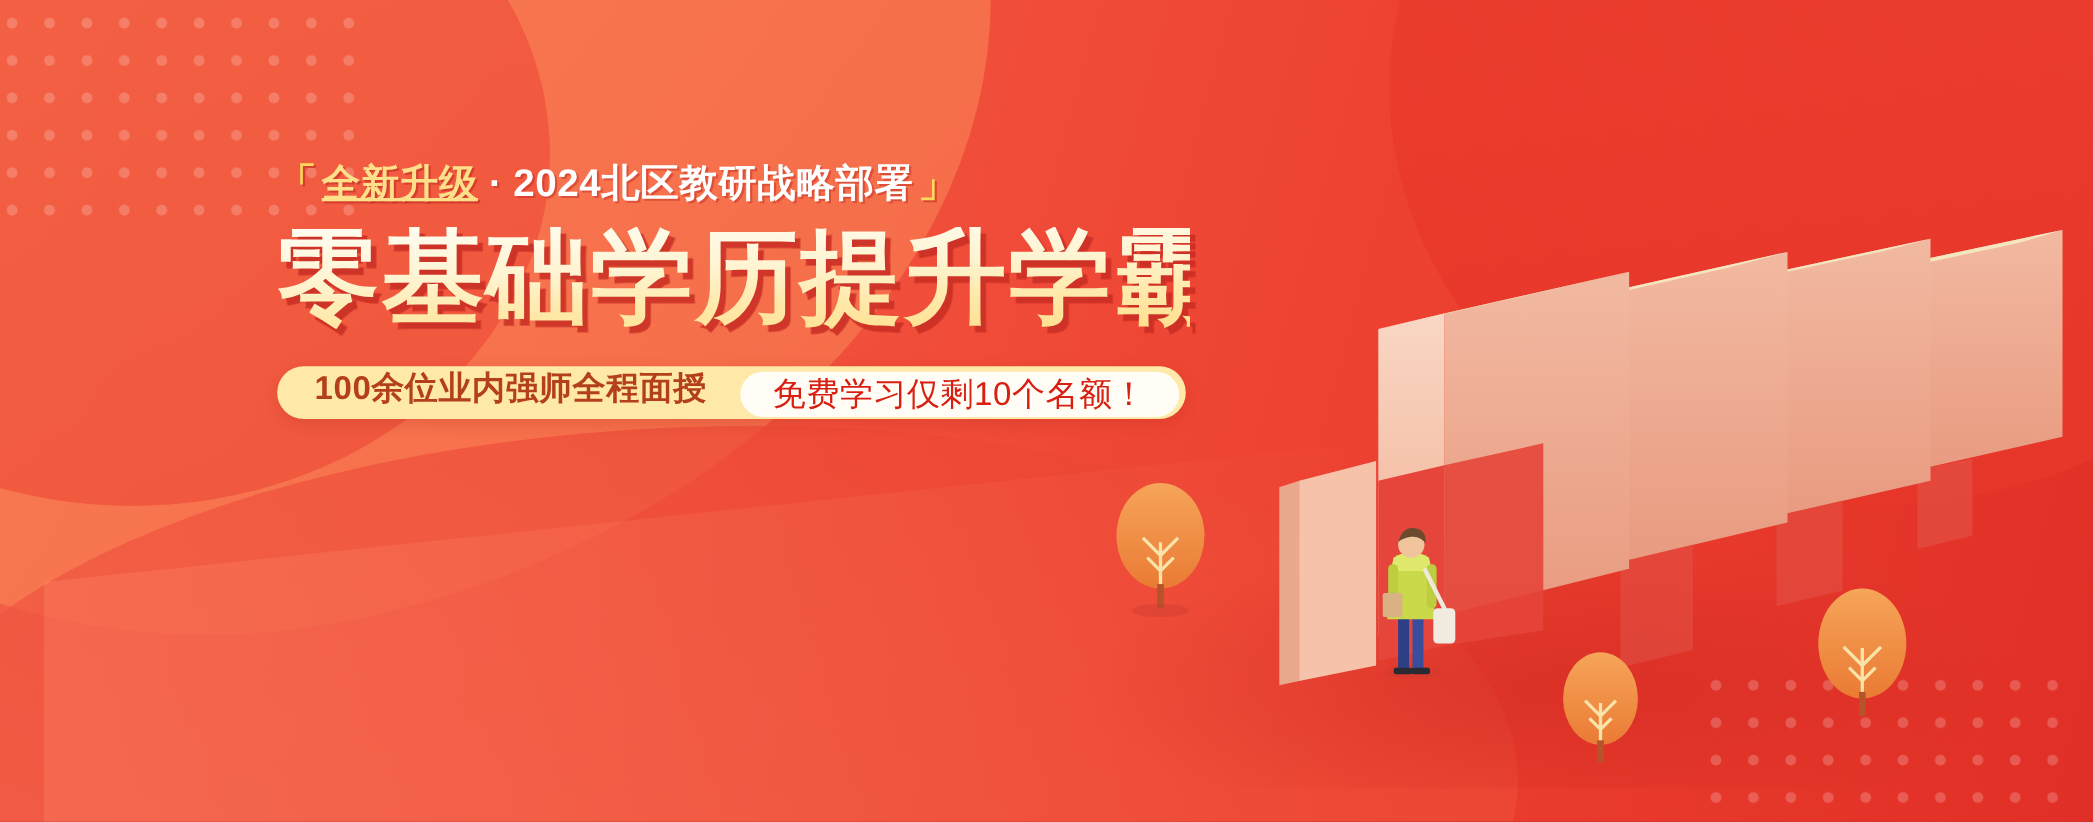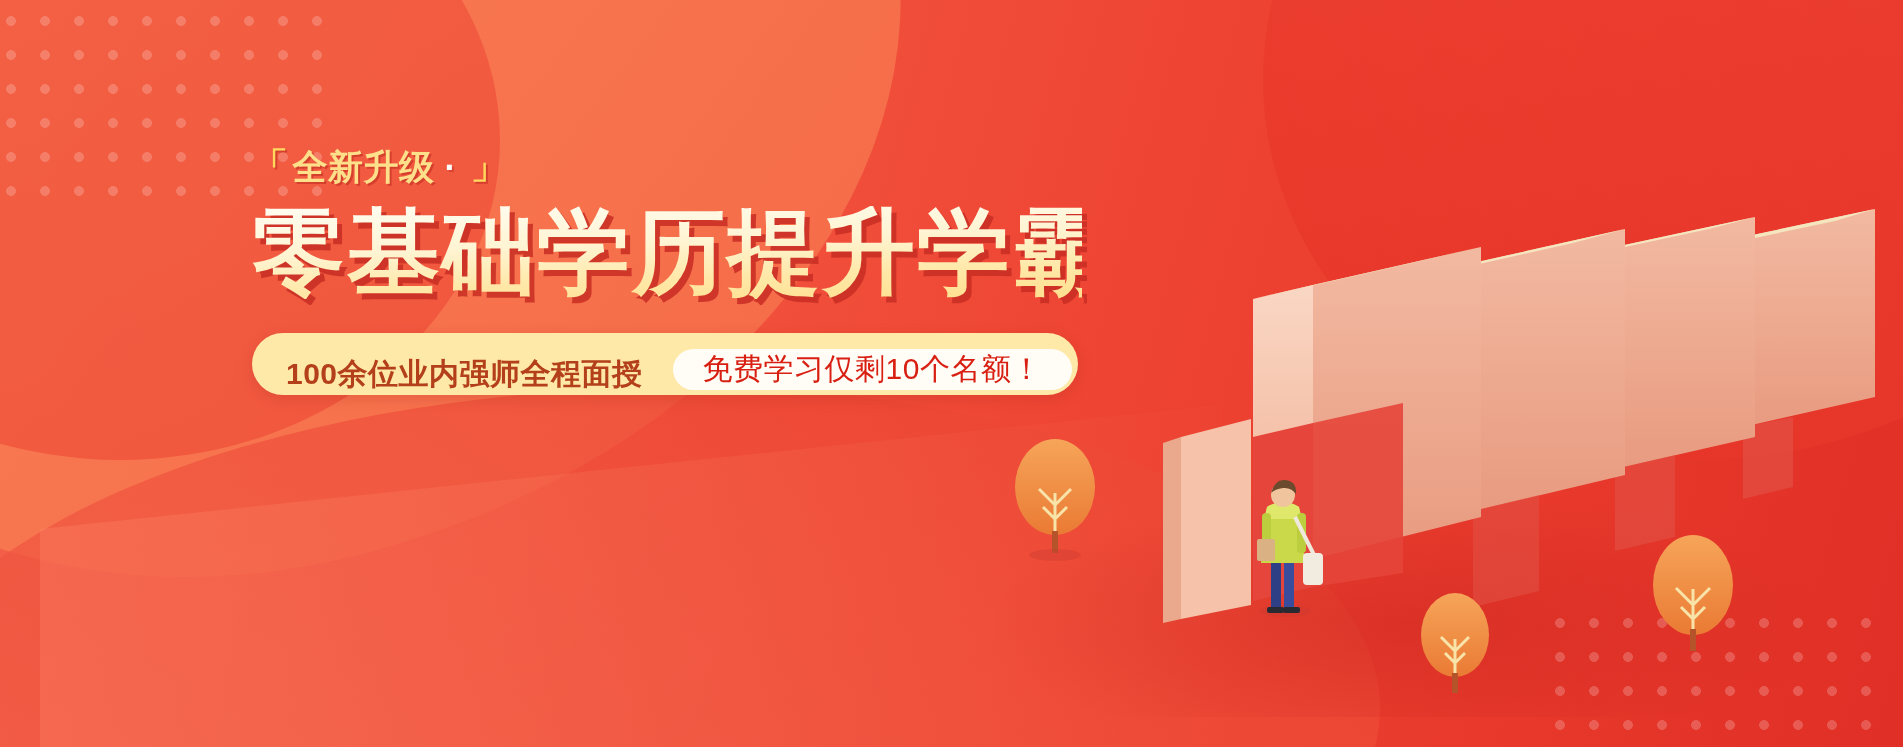--- a/index.html
+++ b/index.html
@@ -96,20 +96,21 @@
     color: #ffd95e;
     font-size: 36px;
     font-weight: 700;
     text-shadow: 2px 2px 0 rgba(190,40,30,.55);
   }
   .brk-l { margin-right: 4px; }
   .brk-r { margin-left: 4px; }
   .eyebrow-hl {
     color: #ffe08a;
     text-shadow: 2px 2px 0 rgba(190,40,30,.55);
+    text-decoration: underline;
   }
   .eyebrow-dot {
     color: #ffffff;
     margin: 0 10px;
     text-shadow: 2px 2px 0 rgba(190,40,30,.45);
   }
   .eyebrow-rest {
     color: #ffffff;
     text-shadow: 2px 2px 0 rgba(190,40,30,.45);
   }
@@ -124,24 +125,24 @@
     -webkit-background-clip: text;
     background-clip: text;
     color: transparent;
     -webkit-text-fill-color: transparent;
     filter: drop-shadow(5px 6px 0 rgba(200,45,35,.85));
     margin-bottom: 34px;
   }
 
   .pills {
     display: inline-flex;
-    align-items: flex-end;
+    align-items: flex-start;
     background: #ffe9a8;
     border-radius: 999px;
-    height: 62px;
+    height: 48px;
     padding-right: 6px;
     box-shadow: 0 4px 14px rgba(170,35,28,.22);
   }
   .pill-left {
     display: flex;
     align-items: center;
     padding: 0 30px 0 34px;
     font-size: 30px;
     font-weight: 700;
     color: #b3401a;
@@ -275,20 +276,21 @@
       </g>
     </svg>
   </div>
 
   <div class="copy">
 
     <div class="eyebrow">
       <span class="brk brk-l">「</span>
       <span class="eyebrow-hl">全新升级</span>
       <span class="eyebrow-dot">·</span>
+      <span class="eyebrow-rest">2024北区教研战略部署</span>
       <span class="brk brk-r">」</span>
     </div>
 
     <div class="headline">零基础学历提升学霸班</div>
 
     <div class="pills">
       <div class="pill-left">100余位业内强师全程面授</div>
       <div class="pill-right">免费学习仅剩10个名额！</div>
     </div>
 

